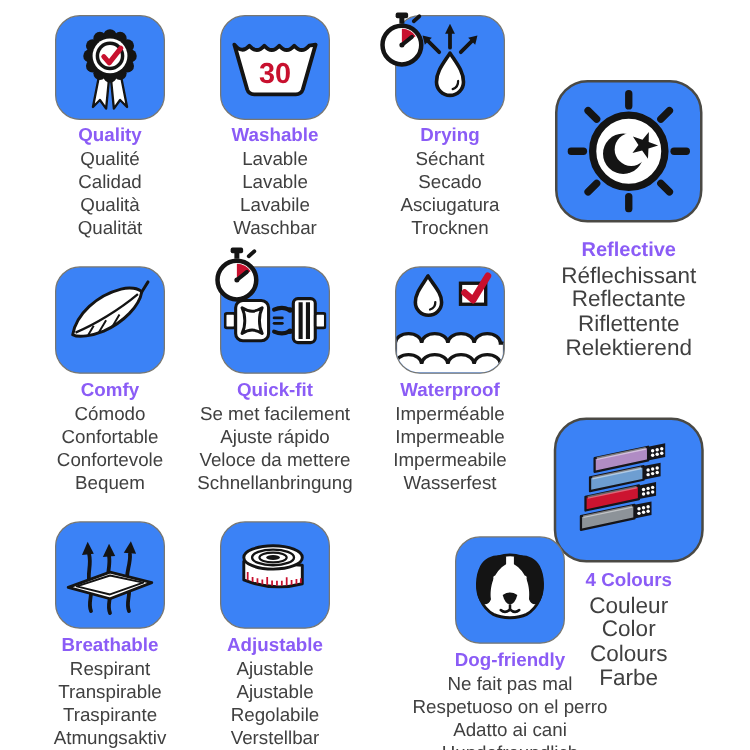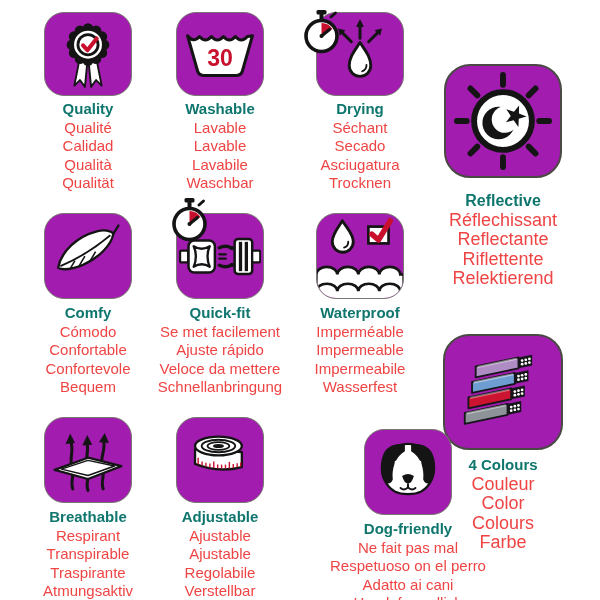--- a/index.html
+++ b/index.html
@@ -4,36 +4,36 @@
 <style>
   html,body{margin:0;padding:0;background:#fff;}
   .canvas{
     position:relative;width:600px;height:600px;overflow:hidden;background:#fff;
     font-family:"Liberation Sans", sans-serif;
   }
   .feature{position:absolute;text-align:center;}
   .feature.small{width:170px;font-size:15px;line-height:18.5px;}
   .feature.large{width:180px;font-size:18px;line-height:19.5px;}
   .tile{
-    position:relative;margin:0 auto;background:#a21caf;
+    position:relative;margin:0 auto;background:#3b82f6;
     border:1.5px solid #787771;border-radius:20px;
     display:flex;align-items:center;justify-content:center;
     box-sizing:border-box;
   }
   .tile.small1{width:88px;height:84px;}
   .tile.small2{width:88px;height:86px;}
   .tile.big{border:2.5px solid #4a4944;border-radius:26px;}
   .tile.reflective{width:118px;height:114px;}
   .tile.colours{width:120px;height:116px;}
   .tile.clip{overflow:hidden;}
-  .title{font-weight:bold;color:#0f766e;margin-top:4px;}
+  .title{font-weight:bold;color:#8b5cf6;margin-top:4px;}
   .row23 .title{margin-top:5px;}
   .feature--reflective .title{margin-top:13px;font-size:16px;}
   .feature--colours .title{margin-top:5px;font-size:15px;}
-  .lang{color:#ef4444;}
+  .lang{color:#404040;}
   .stopwatch{position:absolute;width:41px;height:47px;}
   .sw-drying{left:-16px;top:-4px;}
   .sw-quickfit{left:-8px;top:-17px;}
   svg{display:block;}
   .wp-svg{position:absolute;left:0;top:0;width:100%;height:100%;}
 </style>
 </head>
 <body>
 
 <div class="canvas">

